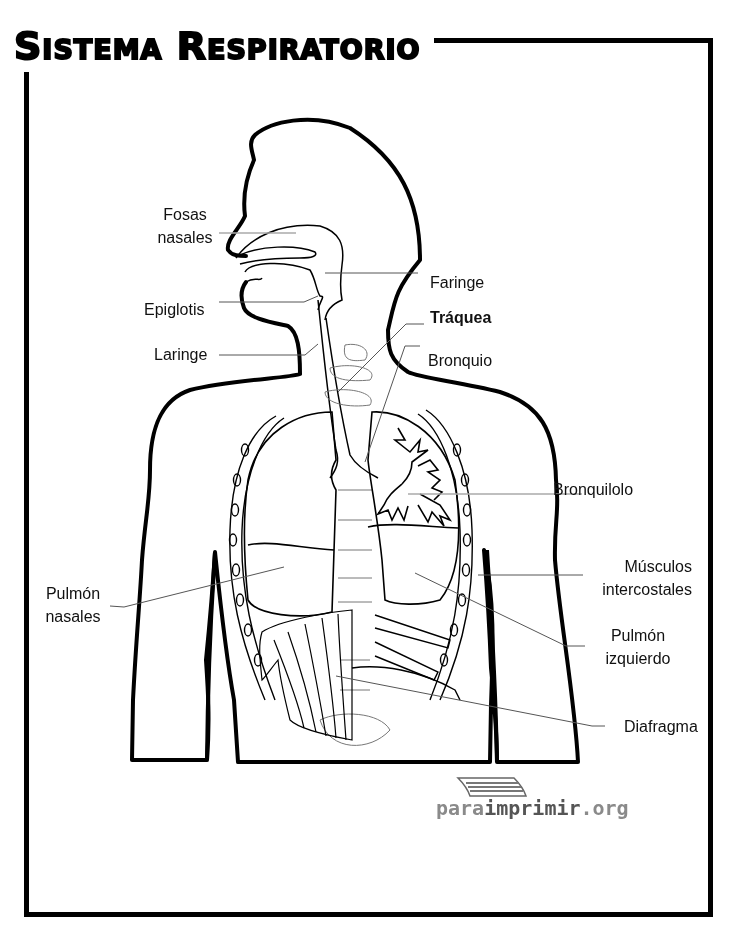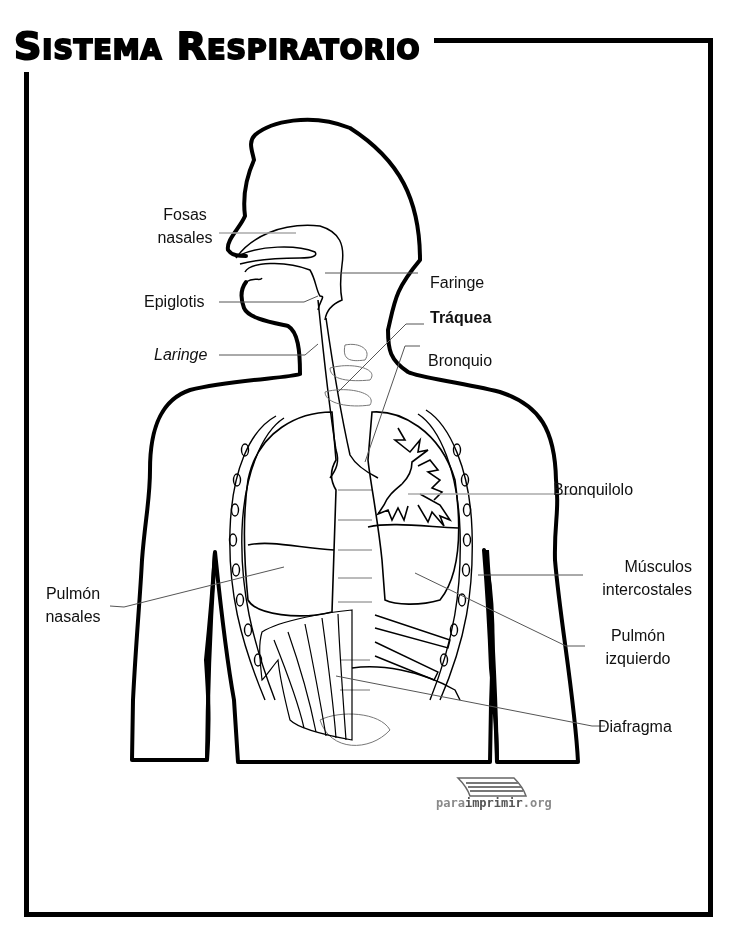--- a/index.html
+++ b/index.html
@@ -10,21 +10,21 @@
   .title-wrap { position: absolute; left: 0; top: 20px; width: 646px; text-align: left; }
   .title { display: inline-block; background: #fff; padding: 0 14px;
            font-family: "DejaVu Sans", sans-serif; font-weight: 900; font-size: 38px;
            letter-spacing: 1px; line-height: 52px; color: #000;
            font-variant: small-caps; -webkit-text-stroke: 2px #000; }
   svg.figure { position: absolute; left: 0; top: 0; }
   .label { position: absolute; font-size: 16px; line-height: 23px; color: #111;
            text-align: center; white-space: nowrap; }
   .logo { position: absolute; left: 436px; top: 776px; width: 130px; height: 40px; }
   .logo-text { position: absolute; left: 0; top: 20px; font-family: "DejaVu Sans Mono", monospace;
-               font-weight: bold; font-size: 12px; letter-spacing: 0px; color: #8a8a8a; }
+               font-weight: bold; font-size: 20px; letter-spacing: 0px; color: #8a8a8a; }
   .logo-text .dark { color: #555; }
 </style>
 </head>
 <body>
 
 <div class="frame"></div>
 <div class="title-wrap">
   <span class="title">Sistema Respiratorio</span>
 </div>
 
@@ -125,38 +125,38 @@
     <polyline points="415,573 566,646 585,646"></polyline>
     <polyline points="336,676 592,726 605,726"></polyline>
   </g>
 </svg>
 
 <div class="label" style="left:150px; top:203px; width:70px;">
   <div>Fosas</div>
   <div>nasales</div>
 </div>
 <div class="label" style="left:430px; top:262px;margin-top:9px;">Faringe</div>
-<div class="label" style="left:144px; top:290px;text-align:right;">Epiglotis</div>
+<div class="label" style="left:144px; top:298px;text-align:right;">Epiglotis</div>
 <div class="label" style="left:430px; top:306px;font-weight:bold;">Tráquea</div>
-<div class="label" style="left:154px; top:343px;font-style:italic;">Laringe</div>
+<div class="label" style="left:154px; top:343px;">Laringe</div>
 <div class="label" style="left:428px; top:349px;">Bronquio</div>
 <div class="label" style="left:553px; top:478px;">Bronquilolo</div>
 <div class="label" style="left:38px; top:582px; width:70px;">
   <div>Pulmón</div>
   <div>nasales</div>
 </div>
 <div class="label" style="left:588px; top:555px; width:104px;text-align:right;">
   <div>Músculos</div>
   <div>intercostales</div>
 </div>
 <div class="label" style="left:598px; top:624px; width:80px;">
   <div>Pulmón</div>
   <div>izquierdo</div>
 </div>
-<div class="label" style="left:598px; top:715px;">Diafragma</div>
+<div class="label" style="left:624px; top:715px;">Diafragma</div>
 
 <div class="logo">
   <svg width="130" height="22" viewBox="0 0 130 22">
     <path d="M 22 2 L 78 2 C 84 8, 88 14, 90 20 L 34 20 C 32 14, 28 8, 22 2 Z" fill="none" stroke="#666" stroke-width="1.5"></path>
     <line x1="30" y1="7" x2="82" y2="7" stroke="#777" stroke-width="2"></line>
     <line x1="32" y1="11" x2="85" y2="11" stroke="#777" stroke-width="2"></line>
     <line x1="34" y1="15" x2="87" y2="15" stroke="#777" stroke-width="2"></line>
   </svg>
   <div class="logo-text">
     <span>para</span><span class="dark">imprimir</span><span>.org</span>

